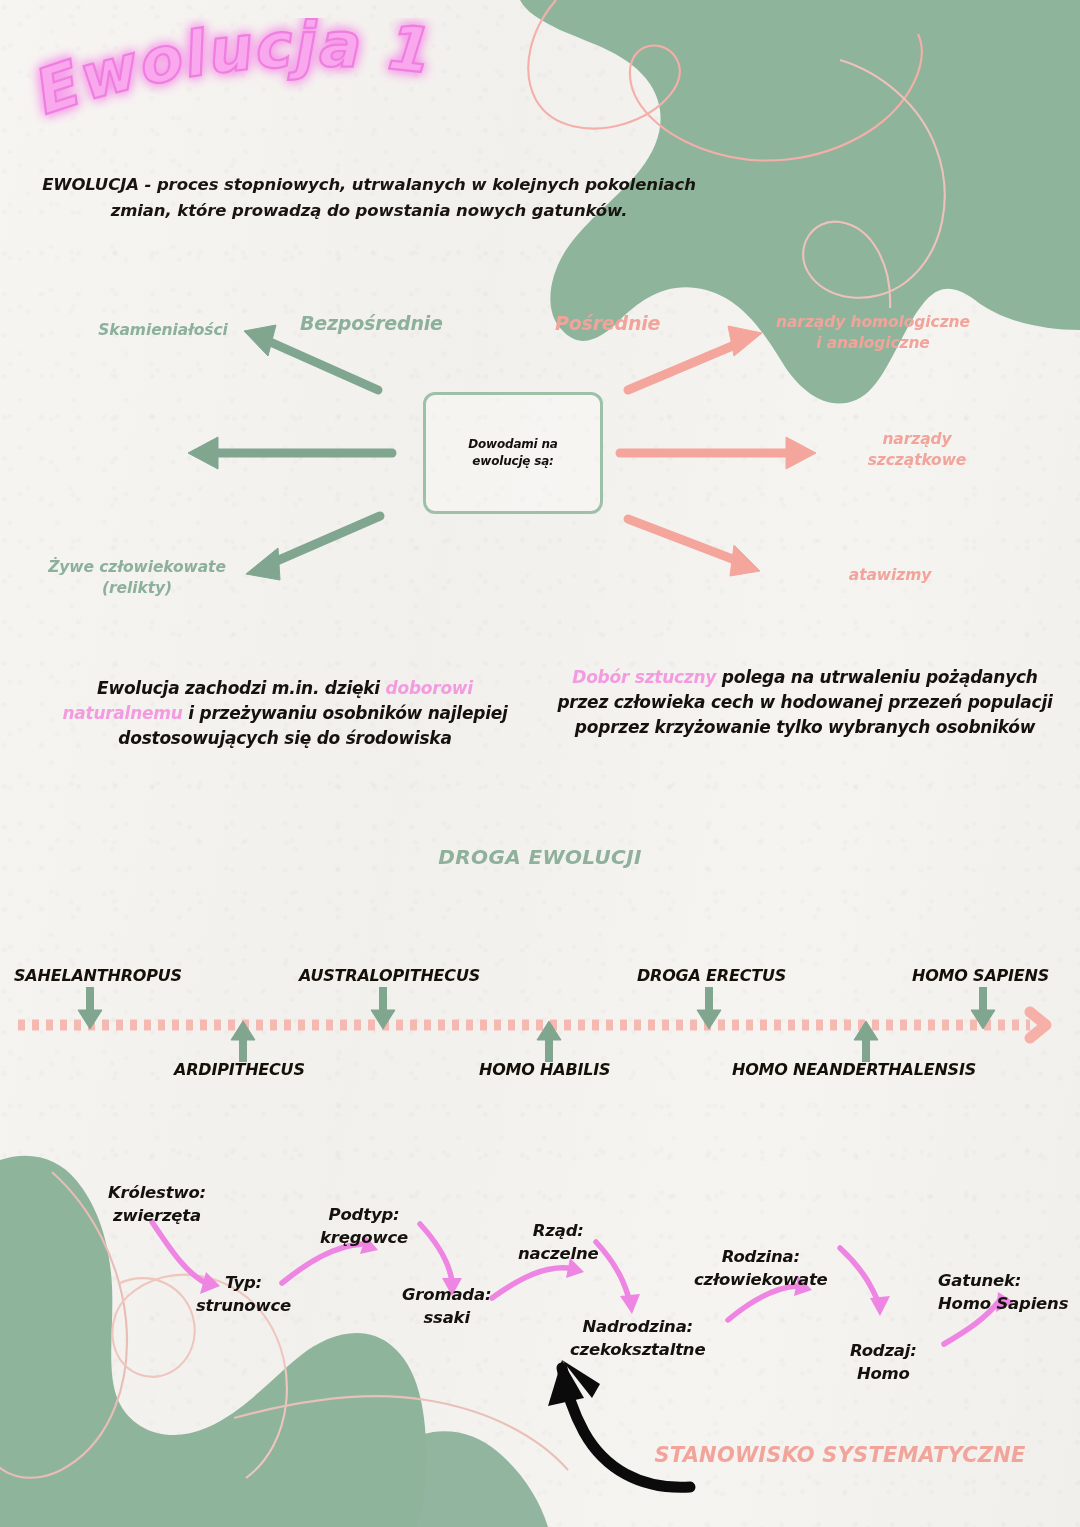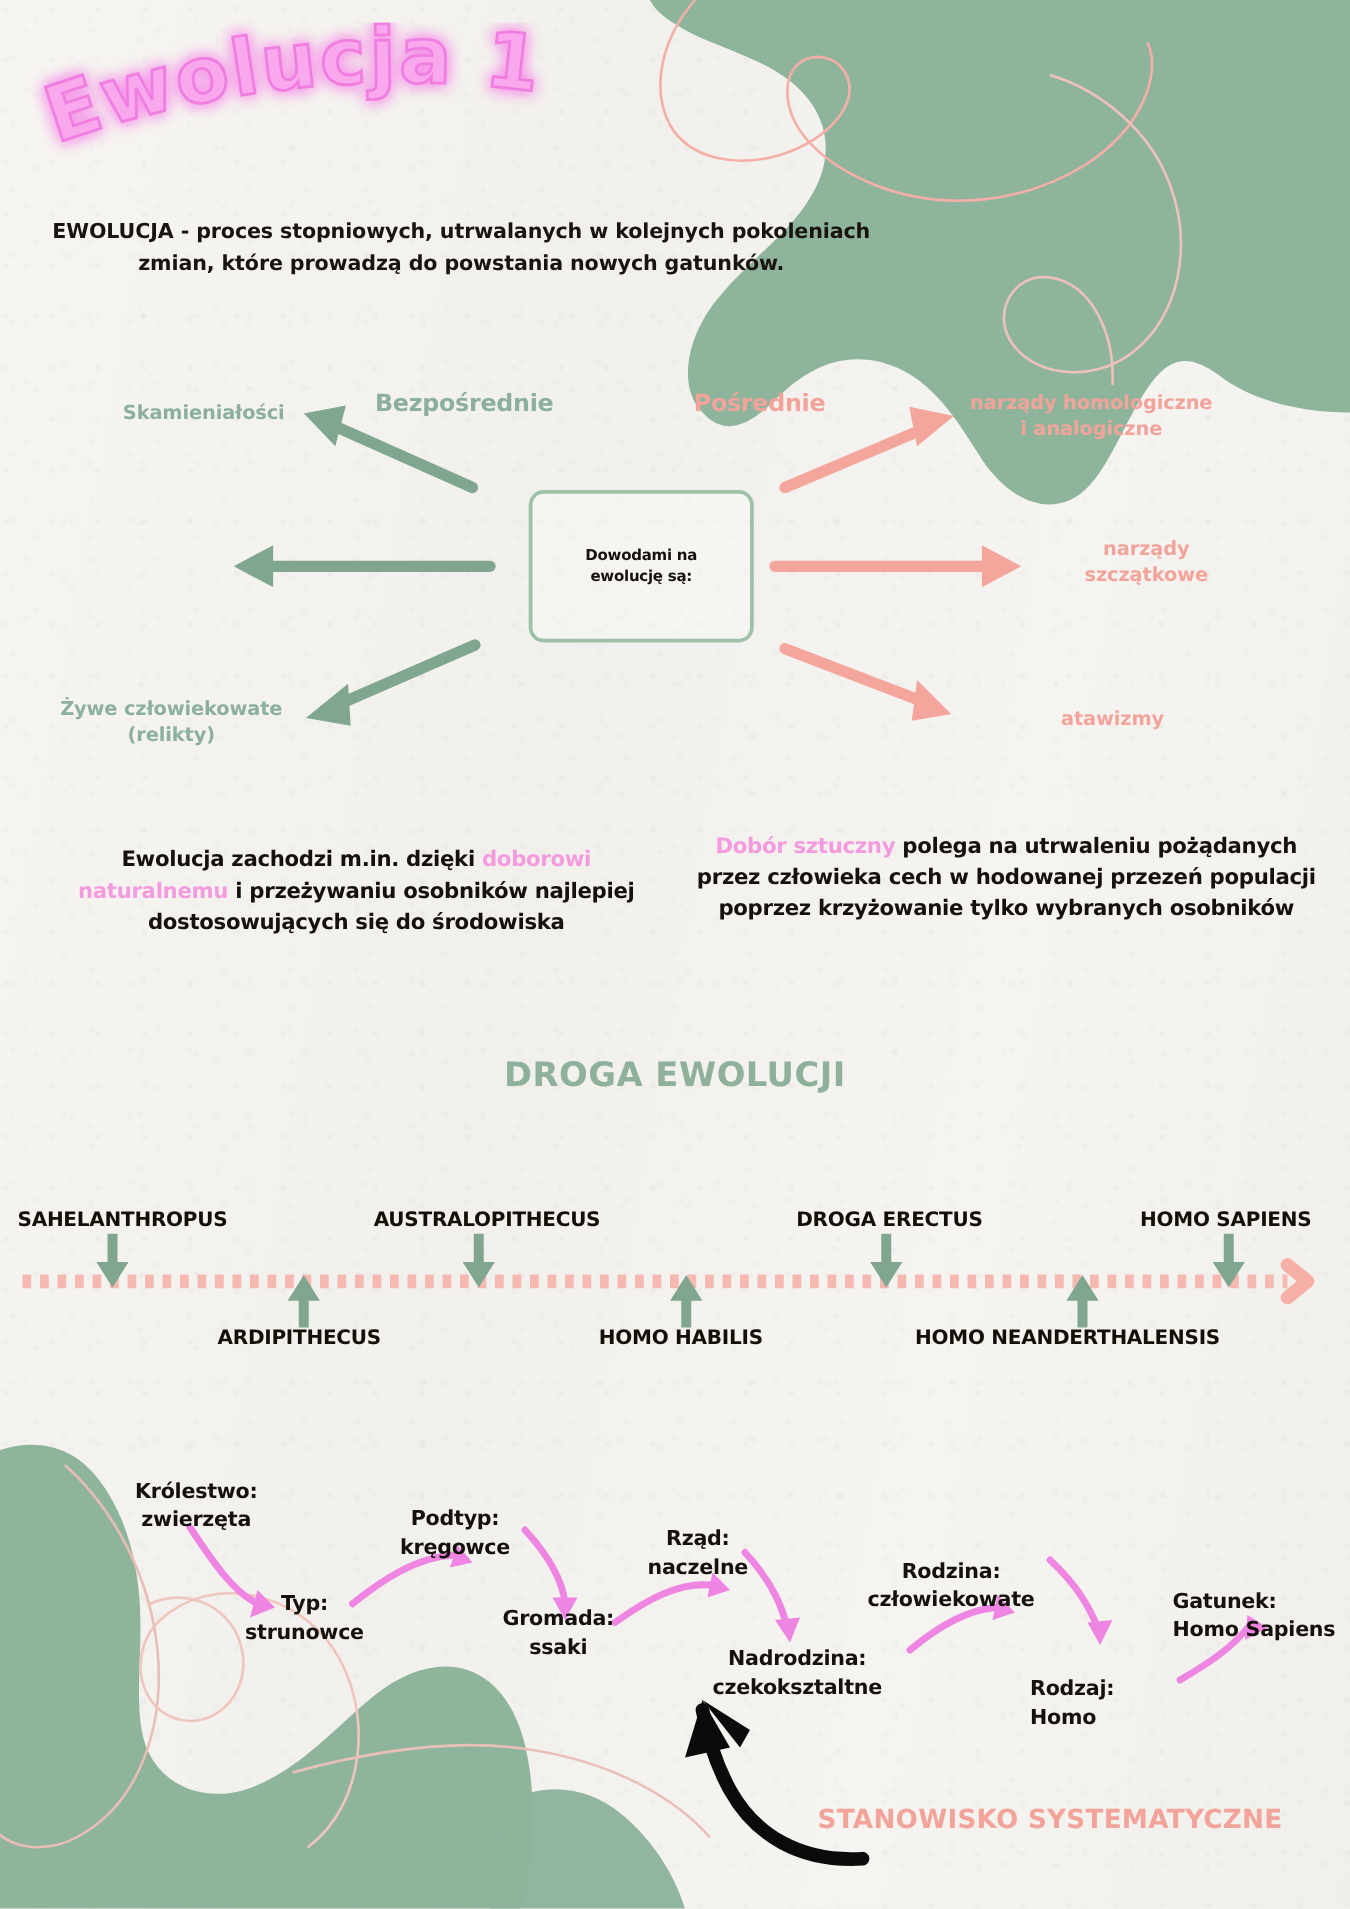--- a/index.html
+++ b/index.html
@@ -14,20 +14,21 @@
     width: 1080px; height: 1527px;
     background:
       radial-gradient(circle at 12% 18%, rgba(0,0,0,0.018) 0 2px, transparent 3px),
       radial-gradient(circle at 38% 52%, rgba(0,0,0,0.015) 0 2px, transparent 3px),
       radial-gradient(circle at 66% 28%, rgba(0,0,0,0.016) 0 2px, transparent 3px),
       radial-gradient(circle at 84% 74%, rgba(0,0,0,0.014) 0 2px, transparent 3px),
       radial-gradient(circle at 22% 86%, rgba(0,0,0,0.015) 0 2px, transparent 3px),
       linear-gradient(100deg, #f7f5f2 0%, #f2f0ec 40%, #f6f4f1 70%, #f1efeb 100%);
     background-size: 37px 41px, 53px 47px, 43px 59px, 61px 43px, 47px 53px, 100% 100%;
     overflow: hidden;
+    font-style: italic;
   }
   #bg-svg { position: absolute; inset: 0; width: 1080px; height: 1527px; }
   .layer { position: absolute; inset: 0; width:1080px; height:1527px; pointer-events:none; }
 
   
   #title-wrap {
     position: absolute; left: 18px; top: 18px; width: 520px; height: 120px;
   }
   #title-svg { width: 520px; height: 120px; }
 
@@ -65,21 +66,21 @@
   
   .para {
     font-size: 17px; font-weight: 800; line-height: 1.48;
     color: #15110d; text-align: center; letter-spacing: -0.25px;
   }
   #para-left  { left: 40px;  top: 676px; width: 490px; }
   #para-right { left: 545px; top: 665px; width: 520px; }
 
   #droga {
     left: 0; top: 845px; width: 1080px; text-align: center;
-    font-size: 27px; font-weight: 800; color: #8FB09B;
+    font-size: 20px; font-weight: 800; color: #8FB09B;
     letter-spacing: 0.4px;
   }
 
   .tl-label {
     font-size: 16px; font-weight: 800; color: #141008;
     letter-spacing: -0.2px; white-space: nowrap;
   }
 
   .tax {
     font-size: 16.5px; font-weight: 800; color: #15110d;
@@ -314,21 +315,21 @@
     <span>naczelne</span>
   </div>
   <div class="txt tax" style="left:570px; top:1316px;">
     <span>Nadrodzina:</span><br>
     <span>czekoksztaltne</span>
   </div>
   <div class="txt tax" style="left:694px; top:1246px;">
     <span>Rodzina:</span><br>
     <span>człowiekowate</span>
   </div>
-  <div class="txt tax" style="left:824px; top:1340px; text-align:left;">
+  <div class="txt tax" style="left:850px; top:1340px; text-align:center;">
     <span>Rodzaj:</span><br>
     <span>Homo</span>
   </div>
   <div class="txt tax" style="left:938px; top:1270px; text-align:left;">
     <span>Gatunek:</span><br>
     <span>Homo Sapiens</span>
   </div>
 
   <div class="txt" id="footer-label">
     <div>STANOWISKO SYSTEMATYCZNE</div>

